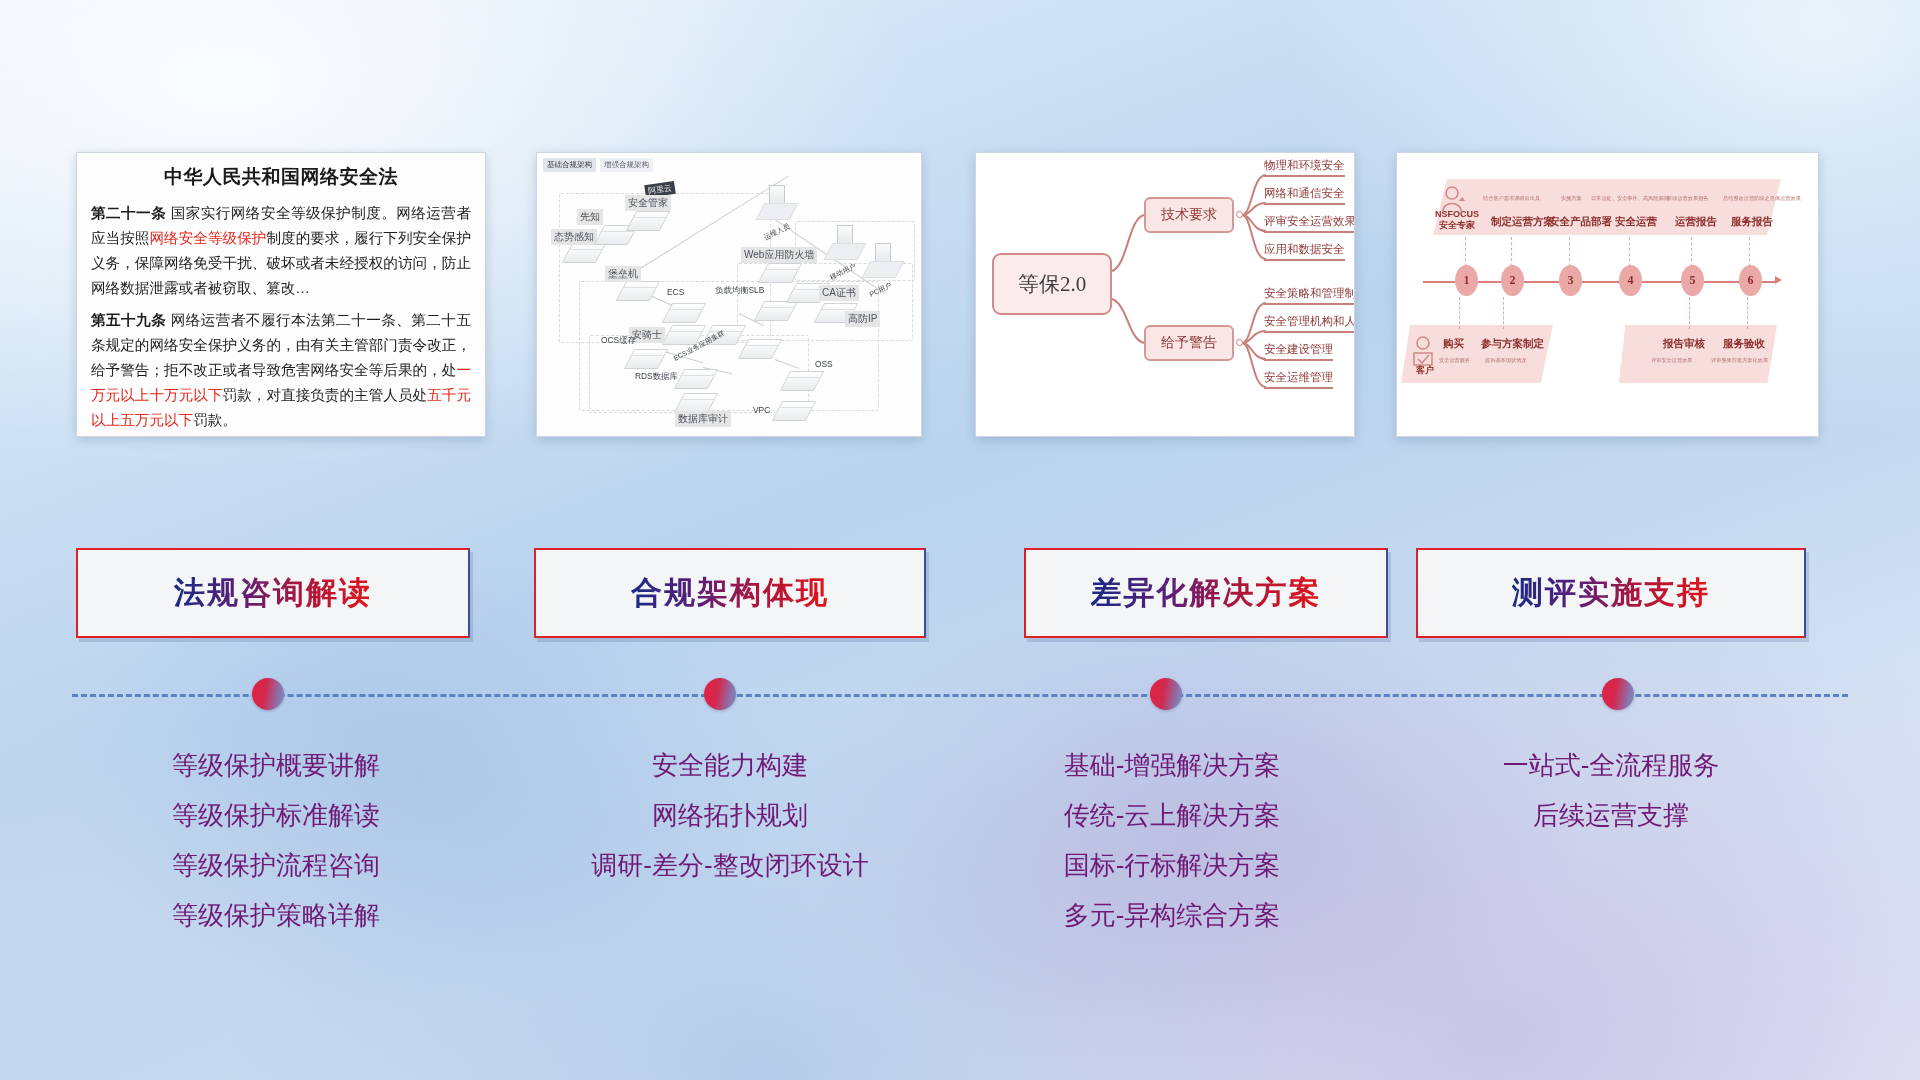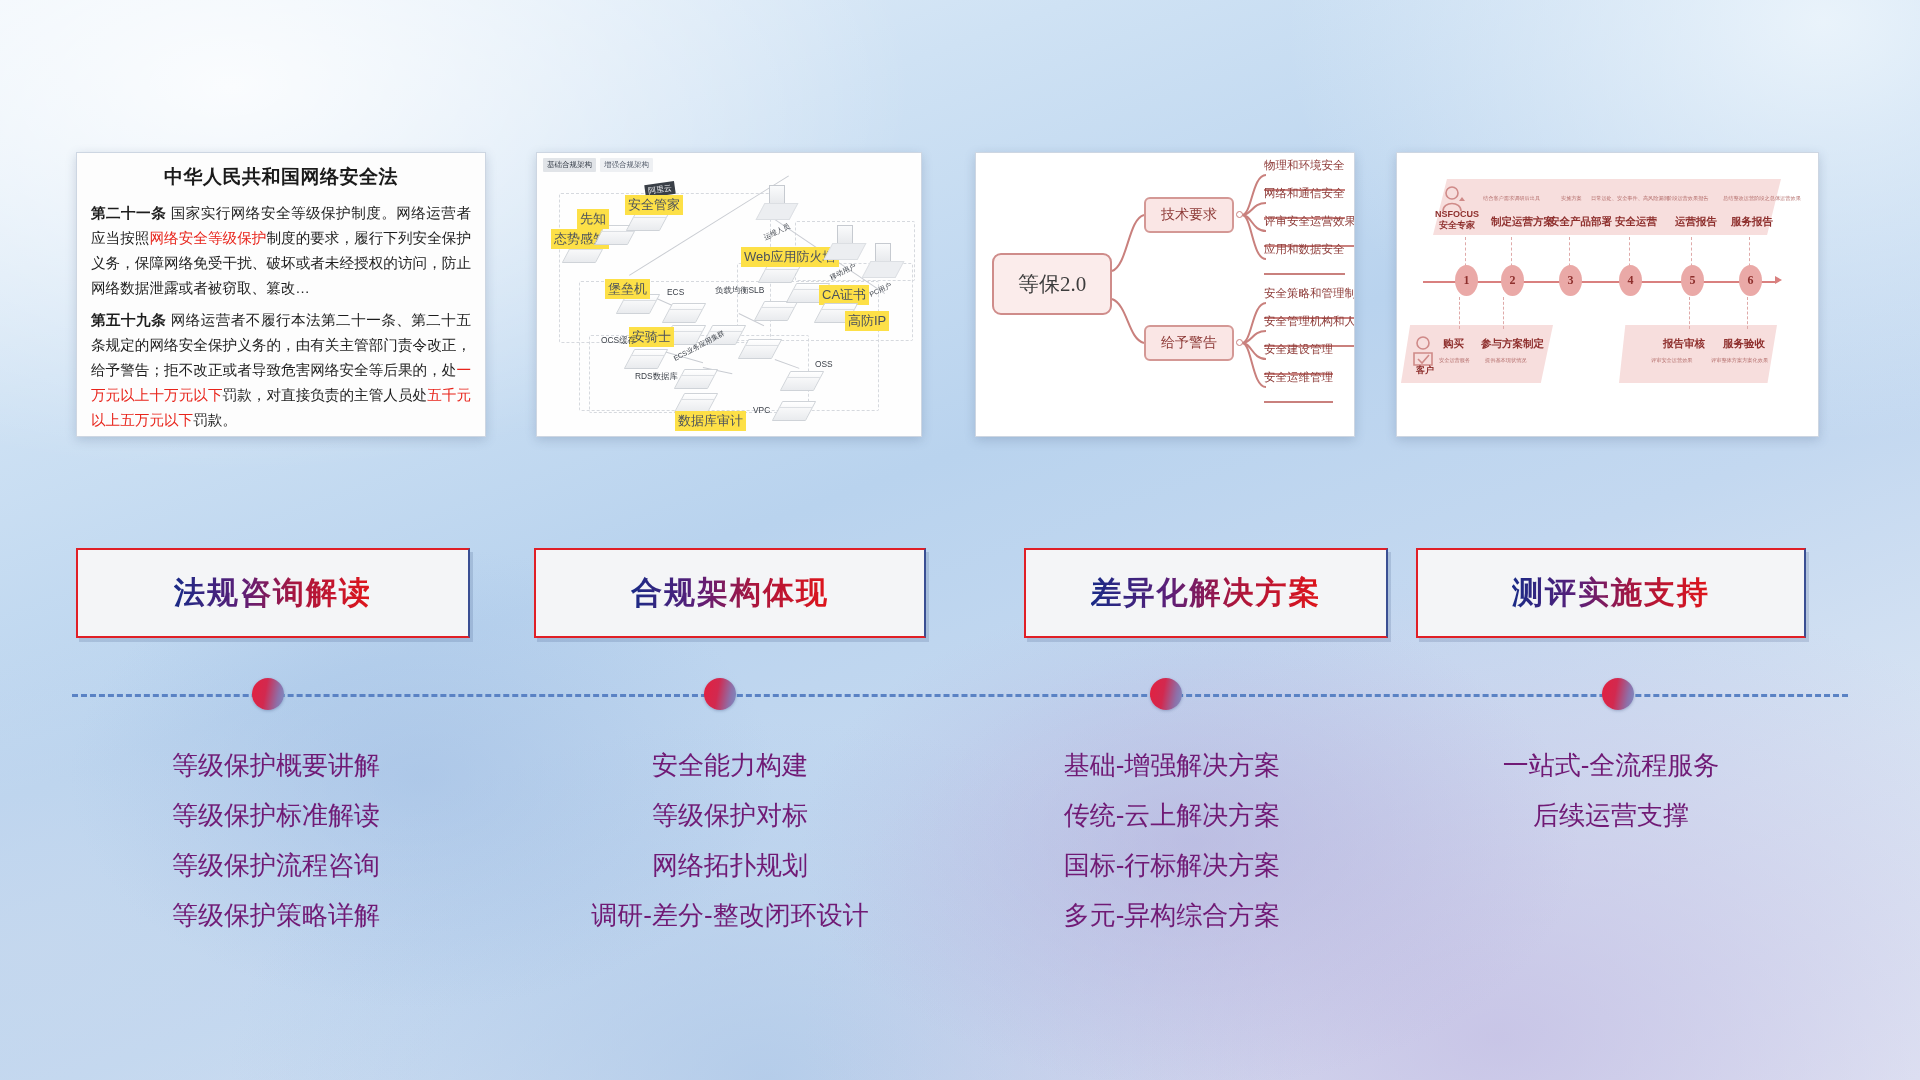--- a/index.html
+++ b/index.html
@@ -79,22 +79,22 @@
     border-radius: 1px;
   }
   .node .plate:after {
     content: ""; position: absolute; left: -1px; right: -1px; top: 5px; height: 1px; background: #dcdfe3;
   }
   .node .shadow {
     position: absolute; width: 52px; height: 30px; background: rgba(235,237,240,.85);
     transform: skewX(-28deg); left: -9px; top: -3px; z-index: -1; border-radius: 2px;
   }
   .node-lab {
-    position: absolute; font-size: 13px; color: #4c525c; white-space: nowrap;
-    background: #fde047; padding: 1px 3px;
+    position: absolute; font-size: 10px; color: #4c525c; white-space: nowrap;
+    background: #e5e5e5; padding: 1px 3px;
   }
   .node-lab.plain { background: transparent; color: #3a3f47; padding: 0; font-size: 8.4px; }
   .node-lab.dark { background: #3a3f47; color: #f2f3f5; }
   .scr { position: absolute; }
   .scr .mon {
     width: 16px; height: 20px; border: 1px solid #c6cad0;
     background: linear-gradient(180deg,#fafbfc,#e7e9ec);
   }
   .scr .base {
     width: 34px; height: 17px; background: #eceef1; border: 1px solid #dcdfe3;
@@ -114,21 +114,21 @@
     position: absolute; width: 90px; height: 36px;
     background: #fae6e5; border: 2px solid #d49895; border-radius: 6px;
     display: flex; align-items: center; justify-content: center;
     font-size: 14px; color: #8d3a37; font-family: "Liberation Serif", serif;
   }
   .mm-b1 { left: 168px; top: 44px; }
   .mm-b2 { left: 168px; top: 172px; }
   .mm-leaf {
     position: absolute; font-size: 11.5px; color: #8d3a37;
     font-family: "Liberation Serif", serif; white-space: nowrap;
-    padding-bottom: 16px; border-bottom: 2.2px solid #c9807d;
+    padding-bottom: 2px; border-bottom: 2.2px solid #c9807d;
   }
   .mm-dot {
     position: absolute; width: 7px; height: 7px; border-radius: 50%;
     border: 1.4px solid #c9807d; background: #fff;
   }
 
   
   .tl { position: relative; width: 100%; height: 100%; background: #fff; }
   .tl-band-top {
     position: absolute; left: 36px; top: 26px; width: 348px; height: 56px;
@@ -263,21 +263,21 @@
         <div class="node" style="left:62px; top:72px;">
           <div class="shadow"></div>
             <div class="plate"></div>
           <div class="node-lab" style="left:-22px; top:-16px;">先知</div>
         </div>
         <div class="node" style="left:94px; top:58px;">
           <div class="shadow"></div>
             <div class="plate"></div>
           <div class="node-lab" style="left:-6px; top:-16px;">安全管家</div>
         </div>
-        <div class="node" style="left:84px; top:128px;margin-top:13px;">
+        <div class="node" style="left:84px; top:128px;">
           <div class="shadow"></div>
             <div class="plate"></div>
           <div class="node-lab" style="left:-16px; top:-15px;">堡垒机</div>
         </div>
         <div class="node" style="left:130px; top:150px;">
           <div class="shadow"></div>
             <div class="plate"></div>
           <div class="node-lab plain" style="left:0px; top:-16px;">ECS</div>
         </div>
         <div class="node" style="left:130px; top:172px;">
@@ -479,21 +479,20 @@
 
   <div class="lists">
     <div class="list-col lc-1">
       <div>等级保护概要讲解</div>
       <div>等级保护标准解读</div>
       <div>等级保护流程咨询</div>
       <div>等级保护策略详解</div>
     </div>
     <div class="list-col lc-2">
       <div>安全能力构建</div>
-      <div>等级保护对标</div>
       <div>网络拓扑规划</div>
       <div>调研-差分-整改闭环设计</div>
     </div>
     <div class="list-col lc-3">
       <div>基础-增强解决方案</div>
       <div>传统-云上解决方案</div>
       <div>国标-行标解决方案</div>
       <div>多元-异构综合方案</div>
     </div>
     <div class="list-col lc-4">

